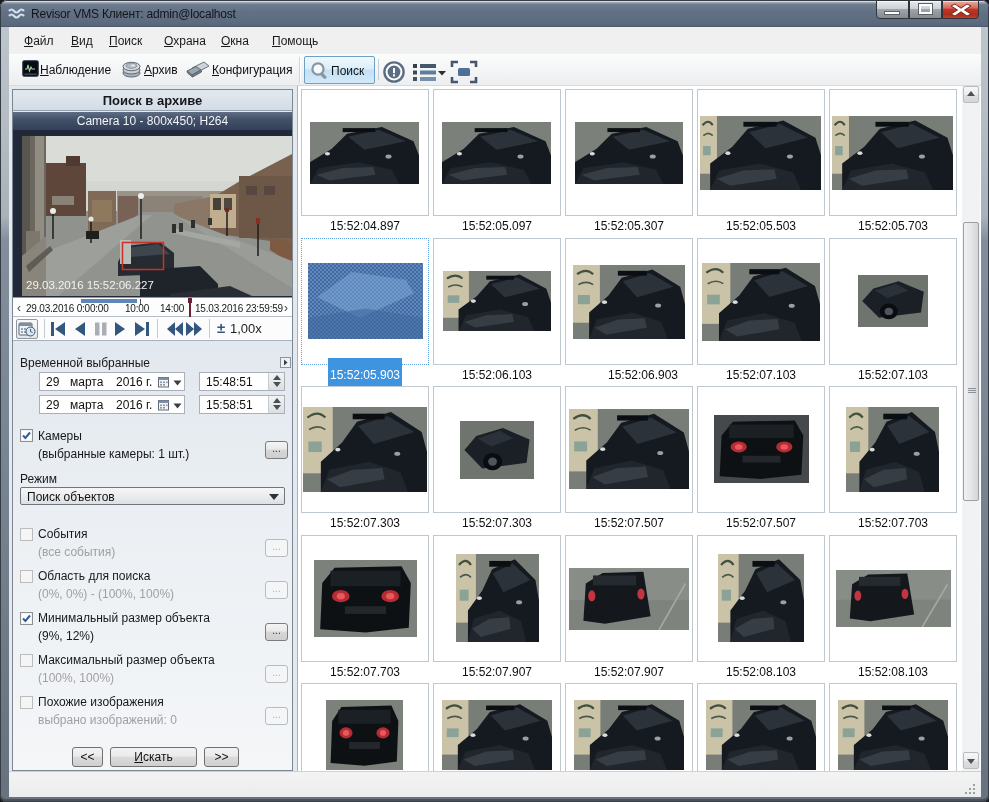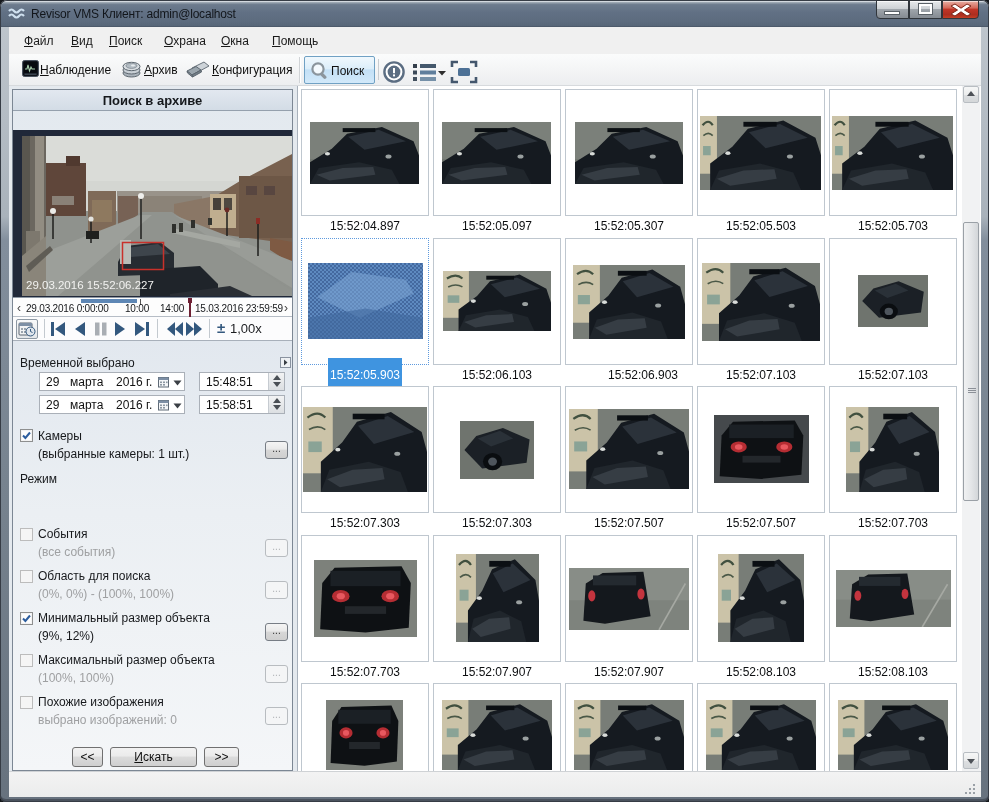--- a/index.html
+++ b/index.html
@@ -154,20 +154,21 @@
           <path d="M20 2 L26 2 L26 7"></path>
   <path d="M26 17 L26 22 L20 22"></path>
           <path d="M8 22 L2 22 L2 17"></path>
  </g>
  <rect x="8" y="8" width="12" height="8" rx="1.5" fill="#4d7196"></rect>
 </svg>
 </div>
 <div id="client">
 <div id="side">
 <div id="sidehdr">Поиск в архиве</div>
+<div id="camhdr">Camera 10 - 800x450; H264</div>
 <div id="vidwrap">
 <svg style="position:absolute;left:9px;top:6px" width="270" height="160" viewBox="0 0 270 160">
  <rect width="270" height="160" fill="#8f928d"></rect>
  <rect x="0" y="0" width="270" height="75" fill="#d4d6d2"></rect>
  <rect x="0" y="0" width="270" height="45" fill="#dadcd8"></rect>
 
  <rect x="95" y="55" width="115" height="22" fill="#99938a"></rect>
  <rect x="120" y="60" width="60" height="17" fill="#8b8378"></rect>
 
  <rect x="24" y="27" width="40" height="53" fill="#5f463a"></rect>
@@ -277,21 +278,21 @@
    <path d="M137 1 L145 8 L137 15 Z"></path>
               <path d="M145 1 L153 8 L145 15 Z"></path>
   </g>
  </svg>
  <div class="csep" style="left:144px"></div>
  <div class="csep" style="left:196px"></div>
  <div class="abs" style="left:204px;top:2px;font-size:15px;color:#33587e;font-weight:bold">±</div>
  <div class="abs" style="left:217px;top:4px;font-size:13px;color:#1b1d20">1,00x</div>
 </div>
 <div class="abs" style="left:0;top:251px;width:279px;height:429px;background:linear-gradient(180deg,#e2e8ef 0%,#ebeff3 40%,#f4f6f8 100%)">
-          <div class="flabel" style="left:7px;top:15px">Временной выбрано</div>
+          <div class="flabel" style="left:7px;top:15px">Временной выбранные</div>
           <div class="abs" style="left:267px;top:16px;width:11px;height:11px;border:1px solid #8a93a0;background:#eef1f4">
             <svg width="9" height="9" viewBox="0 0 9 9" style="position:absolute;left:0;top:0">
               <path d="M3 1.5 L6.5 4.5 L3 7.5 Z" fill="#3a3f45"></path>
             </svg>
           </div>
           <div class="abs" style="left:26px;top:31px;width:146px;height:19px;background:#fff;border:1px solid #aab0b8">
             <div class="abs" style="left:6px;top:2px;font-size:12px;color:#111">29</div>
             <div class="abs" style="left:30px;top:2px;font-size:12px;color:#111">марта</div>
             <div class="abs" style="left:76px;top:2px;font-size:12px;color:#111">2016 г.</div>
             <svg width="12" height="12" style="position:absolute;left:118px;top:3px" viewBox="0 0 12 12">
@@ -352,20 +353,26 @@
           </div>
           <div class="cb" style="left:7px;top:88px">
             <svg width="11" height="11" style="position:absolute;left:0px;top:0px" viewBox="0 0 11 11">
               <path d="M2 5.5 L4.4 8 L9 2.5" fill="none" stroke="#2c5d9e" stroke-width="2"></path>
             </svg>
           </div>
           <div class="flabel" style="left:25px;top:88px">Камеры</div>
           <div class="flabel" style="left:25px;top:106px">(выбранные камеры: 1 шт.)</div>
           <div class="dots" style="left:252px;top:100px">...</div>
           <div class="flabel" style="left:7px;top:131px">Режим</div>
+          <div class="abs" style="left:7px;top:146px;width:265px;height:18px;border:1px solid #6e757e;border-radius:2px;background:linear-gradient(180deg,#f6f6f6,#e8eaec 60%,#dde0e3)">
+            <div class="abs" style="left:6px;top:2px;font-size:12px;color:#111">Поиск объектов</div>
+            <svg width="10" height="6" viewBox="0 0 10 6" style="position:absolute;left:248px;top:6px">
+              <path d="M0 0 L10 0 L5 6 Z" fill="#2d3238"></path>
+            </svg>
+          </div>
           <div class="cb cbd" style="left:7px;top:187px"></div>
           <div class="flabel" style="left:25px;top:186px">События</div>
           <div class="fgray" style="left:25px;top:204px">(все события)</div>
           <div class="dots dotsd" style="left:252px;top:198px">...</div>
           <div class="cb cbd" style="left:7px;top:229px"></div>
           <div class="flabel" style="left:25px;top:228px">Область для поиска</div>
           <div class="fgray" style="left:25px;top:246px">(0%, 0%) - (100%, 100%)</div>
           <div class="dots dotsd" style="left:252px;top:240px">...</div>
           <div class="cb" style="left:7px;top:271px">
             <svg width="11" height="11" style="position:absolute;left:0px;top:0px" viewBox="0 0 11 11">

